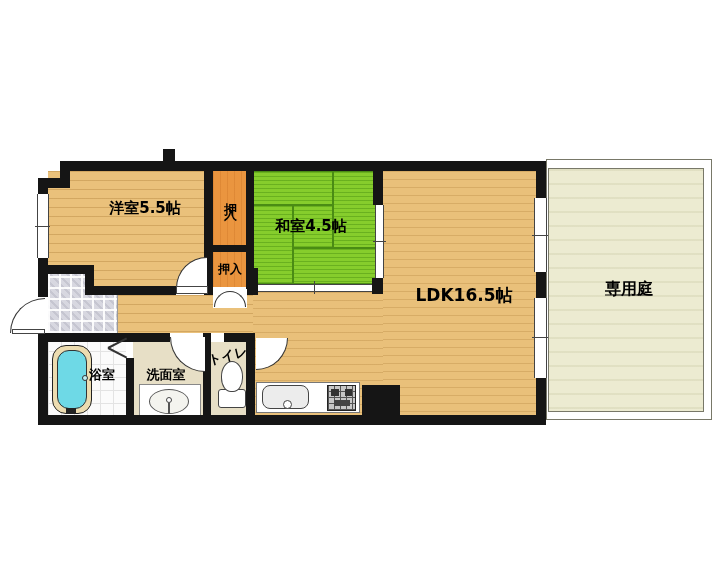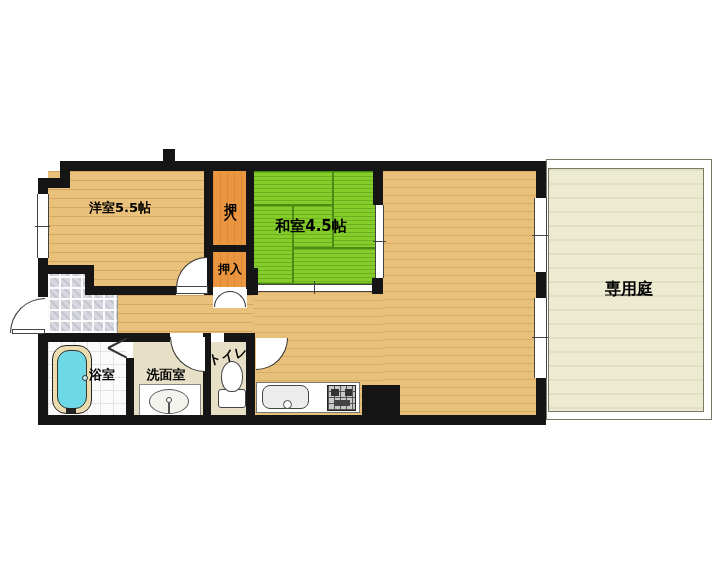--- a/index.html
+++ b/index.html
@@ -151,22 +151,23 @@
 
   <div class="fix" style="left:211px;top:334px;width:13px;height:8px;background:#fff;"></div>
 
   <div class="chev" style="left:108px;top:347px;width:21px;transform:rotate(-27deg);"></div>
   <div class="chev" style="left:108px;top:347px;width:21px;transform:rotate(27deg);"></div>
 
   <div class="fix" style="left:213px;top:289px;width:34px;height:19px;background:#fff;"></div>
   <div class="arc tl" style="left:214px;top:291px;width:16px;height:16px;"></div>
   <div class="arc tr" style="left:230px;top:291px;width:16px;height:16px;"></div>
 
-  <div class="lbl" style="left:120px;top:208px;font-size:13px;">洋室5.5帖</div>
+  <div class="lbl" style="left:145px;top:208px;font-size:15px;">洋室5.5帖</div>
   <div class="lbl" style="left:230px;top:196px;font-size:13px;writing-mode:vertical-rl;text-orientation:upright;letter-spacing:3px;">押入</div>
   <div class="lbl" style="left:230px;top:269px;font-size:12px;">押入</div>
   <div class="lbl" style="left:311px;top:226px;font-size:15px;">和室4.5帖</div>
+  <div class="lbl" style="left:464px;top:295px;font-size:17px;">LDK16.5帖</div>
   <div class="lbl" style="left:629px;top:289px;font-size:16px;text-decoration:underline;">専用庭</div>
   <div class="lbl" style="left:102px;top:375px;font-size:13px;">浴室</div>
   <div class="lbl" style="left:166px;top:375px;font-size:13px;">洗面室</div>
   <div class="lbl" style="left:228px;top:356px;font-size:13px;transform:translate(-50%,-50%) rotate(-14deg);">トイレ</div>
 
 </div>
 
 </body></html>

